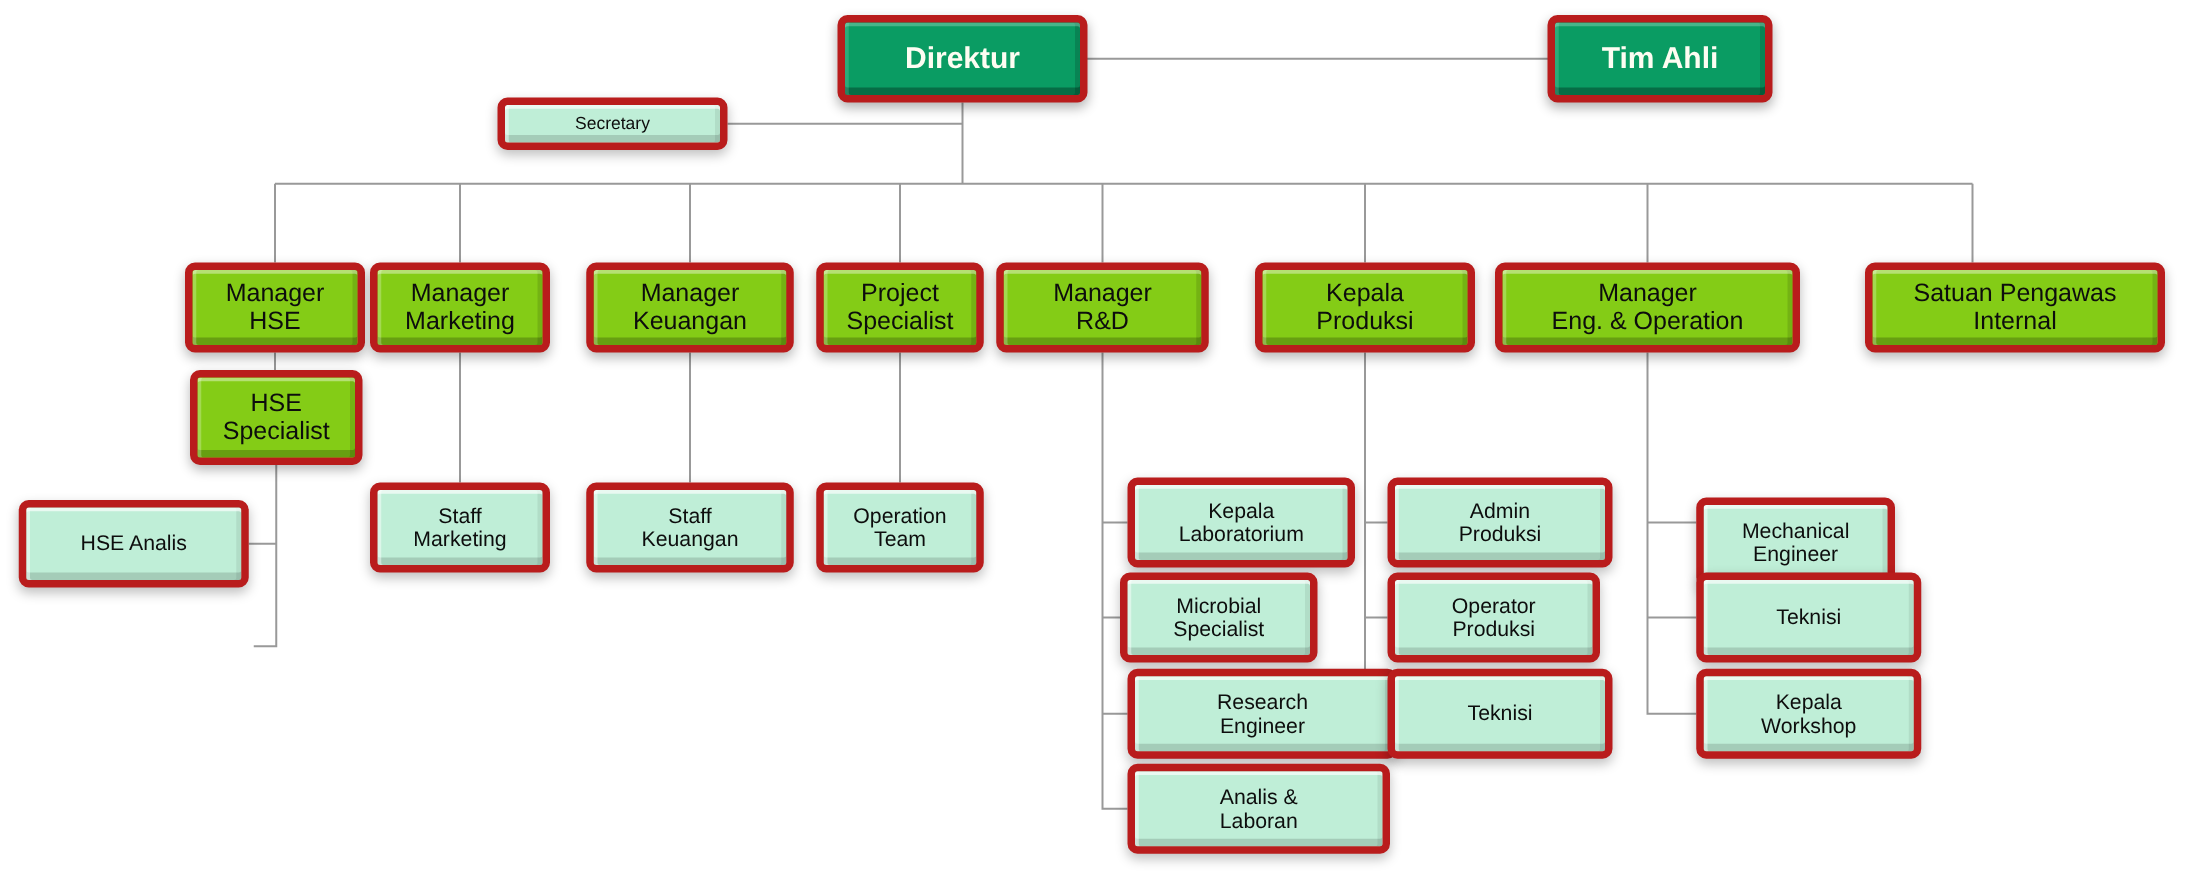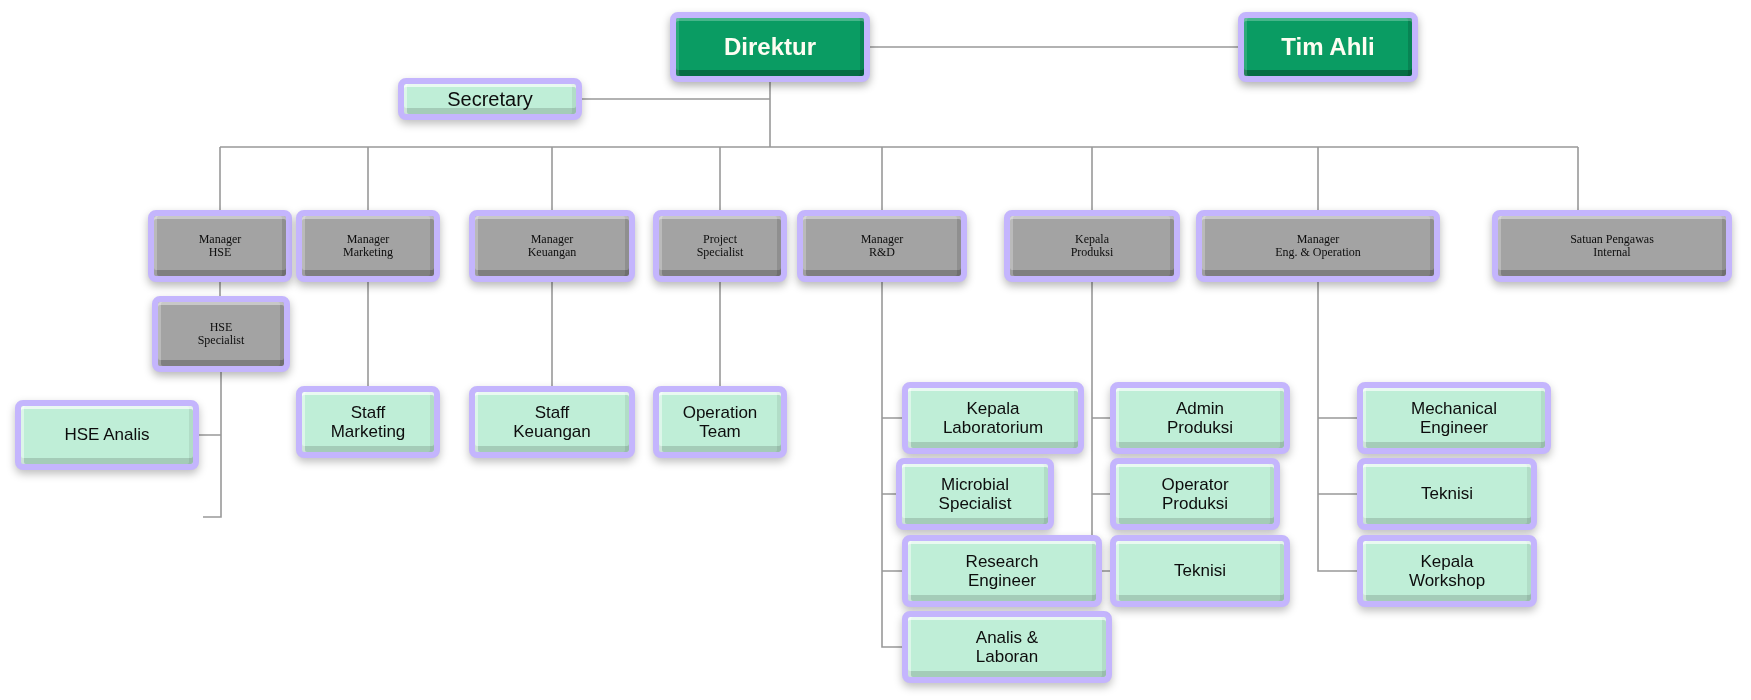--- a/index.html
+++ b/index.html
@@ -12,55 +12,54 @@
   }
   svg.connectors{position:absolute;left:0;top:0;z-index:1;}
   svg.connectors path{fill:none;stroke:#999999;stroke-width:1.6px;}
   .node{
     position:absolute;z-index:2;
     display:flex;align-items:center;justify-content:center;
     box-sizing:border-box;
     text-align:center;
     white-space:pre-line;
     line-height:1.12;
-    border:6px solid #c4b5fd;
+    border:6px solid #b91c1c;
     border-radius:8px;
     color:#0d0d0d;
   }
   .lvl-exec{
     background:#0a9c63;
     color:#fdfdf2;
     font-weight:bold;
     font-size:24px;
     box-shadow:0 4px 9px rgba(0,0,0,.30),
       inset 0 3px 0 rgba(255,255,255,.25),
       inset 3px 0 0 rgba(255,255,255,.15),
       inset 0 -6px 0 rgba(0,0,0,.30),
       inset -4px 0 0 rgba(0,0,0,.15);
   }
   .lvl-manager{
-    background:#a3a3a3;
-    font-size:12px;
+    background:#84cc16;
+    font-size:20px;
     box-shadow:0 4px 9px rgba(0,0,0,.28),
       inset 0 3px 0 rgba(255,255,255,.40),
       inset 3px 0 0 rgba(255,255,255,.25),
       inset 0 -6px 0 rgba(0,0,0,.22),
       inset -4px 0 0 rgba(0,0,0,.12);
-    font-family:Liberation Serif, serif;
   }
   .lvl-staff{
     background:#bfeed7;
     font-size:17px;
     box-shadow:0 4px 9px rgba(0,0,0,.25),
       inset 0 3px 0 rgba(255,255,255,.65),
       inset 3px 0 0 rgba(255,255,255,.45),
       inset 0 -6px 0 rgba(0,0,0,.14),
       inset -4px 0 0 rgba(0,0,0,.07);
   }
-  .lvl-secretary{font-size:20px;}
+  .lvl-secretary{font-size:14px;}
 </style>
 </head>
 <body>
 
 <div class="canvas">
 
   <svg class="connectors" width="1751" height="700" viewBox="0 0 1751 700">
     <path d="M868 47 H1240"></path>
     <path d="M770 82 V147"></path>
     <path d="M582 99 H770"></path>
@@ -103,30 +102,30 @@
 Marketing</div>
   <div class="node lvl-staff" style="left:469px;top:386px;width:166px;height:72px">Staff
 Keuangan</div>
   <div class="node lvl-staff" style="left:653px;top:386px;width:134px;height:72px">Operation
 Team</div>
 
   <div class="node lvl-staff" style="left:902px;top:382px;width:182px;height:72px">Kepala
 Laboratorium</div>
   <div class="node lvl-staff" style="left:896px;top:458px;width:158px;height:72px">Microbial
 Specialist</div>
-  <div class="node lvl-staff" style="left:902px;top:535px;width:200px;height:72px">Research
+  <div class="node lvl-staff" style="left:902px;top:535px;width:216px;height:72px">Research
 Engineer</div>
   <div class="node lvl-staff" style="left:902px;top:611px;width:210px;height:72px">Analis &amp;
 Laboran</div>
 
   <div class="node lvl-staff" style="left:1110px;top:382px;width:180px;height:72px">Admin
 Produksi</div>
   <div class="node lvl-staff" style="left:1110px;top:458px;width:170px;height:72px">Operator
 Produksi</div>
   <div class="node lvl-staff" style="left:1110px;top:535px;width:180px;height:72px">Teknisi</div>
 
-  <div class="node lvl-staff" style="left:1357px;top:382px;width:194px;height:72px">Mechanical
+  <div class="node lvl-staff" style="left:1357px;top:398px;width:159px;height:72px">Mechanical
 Engineer</div>
   <div class="node lvl-staff" style="left:1357px;top:458px;width:180px;height:72px">Teknisi</div>
   <div class="node lvl-staff" style="left:1357px;top:535px;width:180px;height:72px">Kepala
 Workshop</div>
 
 </div>
 
 </body></html>

